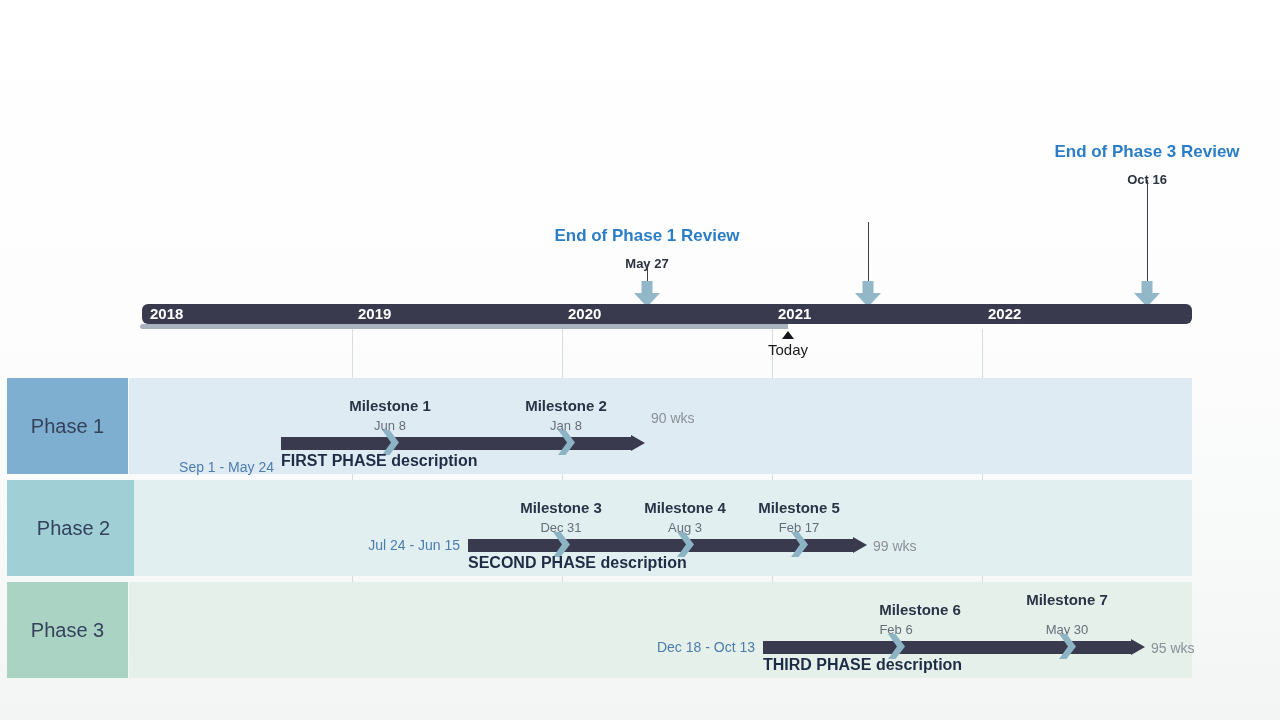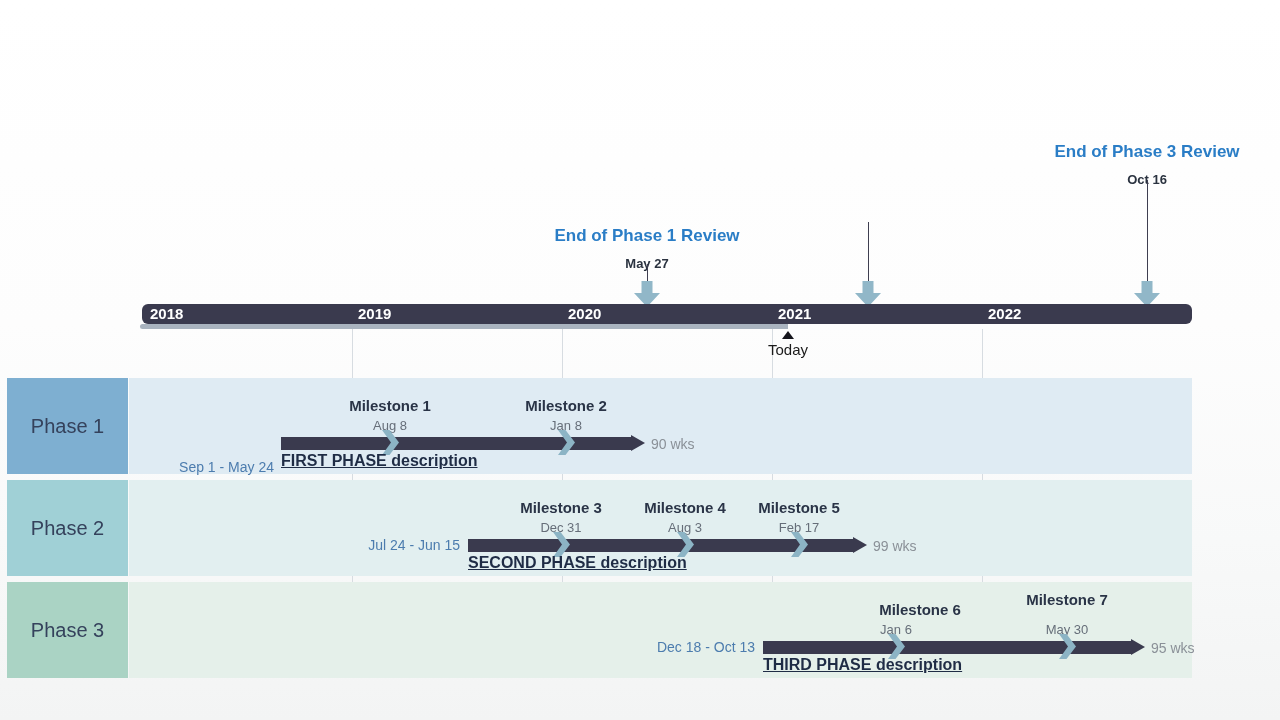--- a/index.html
+++ b/index.html
@@ -27,21 +27,21 @@
   .rowbg{position:absolute;left:129px;top:0;width:1063px;height:96px;}
   
   .bar-rect{position:absolute;height:13px;background:#3A3A4E;}
   .bar-arrow{position:absolute;width:0;height:0;border-top:8px solid transparent;border-bottom:8px solid transparent;border-left:14px solid #3A3A4E;}
   .chev{position:absolute;width:17px;height:25px;}
   .chev polygon{fill:#8CB4C5;}
   .ms-name{position:absolute;width:120px;text-align:center;font-size:15px;font-weight:bold;color:#2A3447;line-height:16px;}
   .ms-date{position:absolute;width:120px;text-align:center;font-size:13px;color:#666E79;line-height:15px;}
   .range{position:absolute;width:156px;text-align:right;font-size:14px;color:#4C7CAE;line-height:16px;}
   .wks{position:absolute;font-size:14px;color:#8A9097;line-height:16px;}
-  .desc{position:absolute;font-size:16px;font-weight:bold;color:#1F2C45;line-height:18px;text-decoration:underline;}
+  .desc{position:absolute;font-size:16px;font-weight:bold;color:#1F2C45;line-height:18px;}
 </style>
 </head>
 <body>
 
 <div class="canvas">
 
   <div class="flag" style="left:517px;top:226px;">
     <div class="flag-title">End of Phase 1 Review</div>
     <div class="flag-date">May 27</div>
   </div>
@@ -81,41 +81,41 @@
 
   <div class="today-tri" style="left:782px;top:331px;"></div>
   <div class="today-label" style="left:728px;top:341px;">Today</div>
 
   <div class="row" style="top:378px;">
     <div class="rowbg" style="background:#DFEBF3;"></div>
     <div class="rowlabel" style="background:#7EAFD1;">Phase 1</div>
   </div>
   <div class="row" style="top:480px;">
     <div class="rowbg" style="background:#E2EFF0;"></div>
-    <div class="rowlabel" style="background:#A0D0D6;">Phase 2</div>
+    <div class="rowlabel" style="background:#A0D0D6;padding-left:6px;">Phase 2</div>
   </div>
   <div class="row" style="top:582px;">
     <div class="rowbg" style="background:#E5F0EA;"></div>
     <div class="rowlabel" style="background:#AAD3C4;">Phase 3</div>
   </div>
 
   <div class="ms-name" style="left:330px;top:398px;">Milestone 1</div>
-  <div class="ms-date" style="left:330px;top:418px;">Aug 8</div>
+  <div class="ms-date" style="left:330px;top:418px;">Jun 8</div>
   <div class="ms-name" style="left:506px;top:398px;">Milestone 2</div>
   <div class="ms-date" style="left:506px;top:418px;">Jan 8</div>
   <div class="range" style="left:118px;top:459px;">Sep 1 - May 24</div>
   <div class="bar-rect" style="left:281px;top:437px;width:350px;"></div>
   <div class="bar-arrow" style="left:631px;top:435px;"></div>
   <svg class="chev" style="left:382px;top:430px;" viewBox="0 0 17 25">
       <polygon points="0,0 7.5,0 17,12.5 7.5,25 0,25 9,12.5"></polygon>
     </svg>
   <svg class="chev" style="left:558px;top:430px;" viewBox="0 0 17 25">
       <polygon points="0,0 7.5,0 17,12.5 7.5,25 0,25 9,12.5"></polygon>
     </svg>
-  <div class="wks" style="left:651px;top:436px;">90 wks</div>
+  <div class="wks" style="left:651px;top:410px;">90 wks</div>
   <div class="desc" style="left:281px;top:452px;">FIRST PHASE description</div>
 
   <div class="ms-name" style="left:501px;top:500px;">Milestone 3</div>
   <div class="ms-date" style="left:501px;top:520px;">Dec 31</div>
   <div class="ms-name" style="left:625px;top:500px;">Milestone 4</div>
   <div class="ms-date" style="left:625px;top:520px;">Aug 3</div>
   <div class="ms-name" style="left:739px;top:500px;">Milestone 5</div>
   <div class="ms-date" style="left:739px;top:520px;">Feb 17</div>
   <div class="range" style="left:304px;top:537px;">Jul 24 - Jun 15</div>
   <div class="bar-rect" style="left:468px;top:539px;width:385px;"></div>
@@ -126,21 +126,21 @@
   <svg class="chev" style="left:677px;top:532px;" viewBox="0 0 17 25">
       <polygon points="0,0 7.5,0 17,12.5 7.5,25 0,25 9,12.5"></polygon>
     </svg>
   <svg class="chev" style="left:791px;top:532px;" viewBox="0 0 17 25">
       <polygon points="0,0 7.5,0 17,12.5 7.5,25 0,25 9,12.5"></polygon>
     </svg>
   <div class="wks" style="left:873px;top:538px;">99 wks</div>
   <div class="desc" style="left:468px;top:554px;">SECOND PHASE description</div>
 
   <div class="ms-name" style="left:860px;top:602px;">Milestone 6</div>
-  <div class="ms-date" style="left:836px;top:622px;">Jan 6</div>
+  <div class="ms-date" style="left:836px;top:622px;">Feb 6</div>
   <div class="ms-name" style="left:1007px;top:592px;">Milestone 7</div>
   <div class="ms-date" style="left:1007px;top:622px;">May 30</div>
   <div class="range" style="left:599px;top:639px;">Dec 18 - Oct 13</div>
   <div class="bar-rect" style="left:763px;top:641px;width:368px;"></div>
   <div class="bar-arrow" style="left:1131px;top:639px;"></div>
   <svg class="chev" style="left:888px;top:634px;" viewBox="0 0 17 25">
       <polygon points="0,0 7.5,0 17,12.5 7.5,25 0,25 9,12.5"></polygon>
     </svg>
   <svg class="chev" style="left:1059px;top:634px;" viewBox="0 0 17 25">
       <polygon points="0,0 7.5,0 17,12.5 7.5,25 0,25 9,12.5"></polygon>

